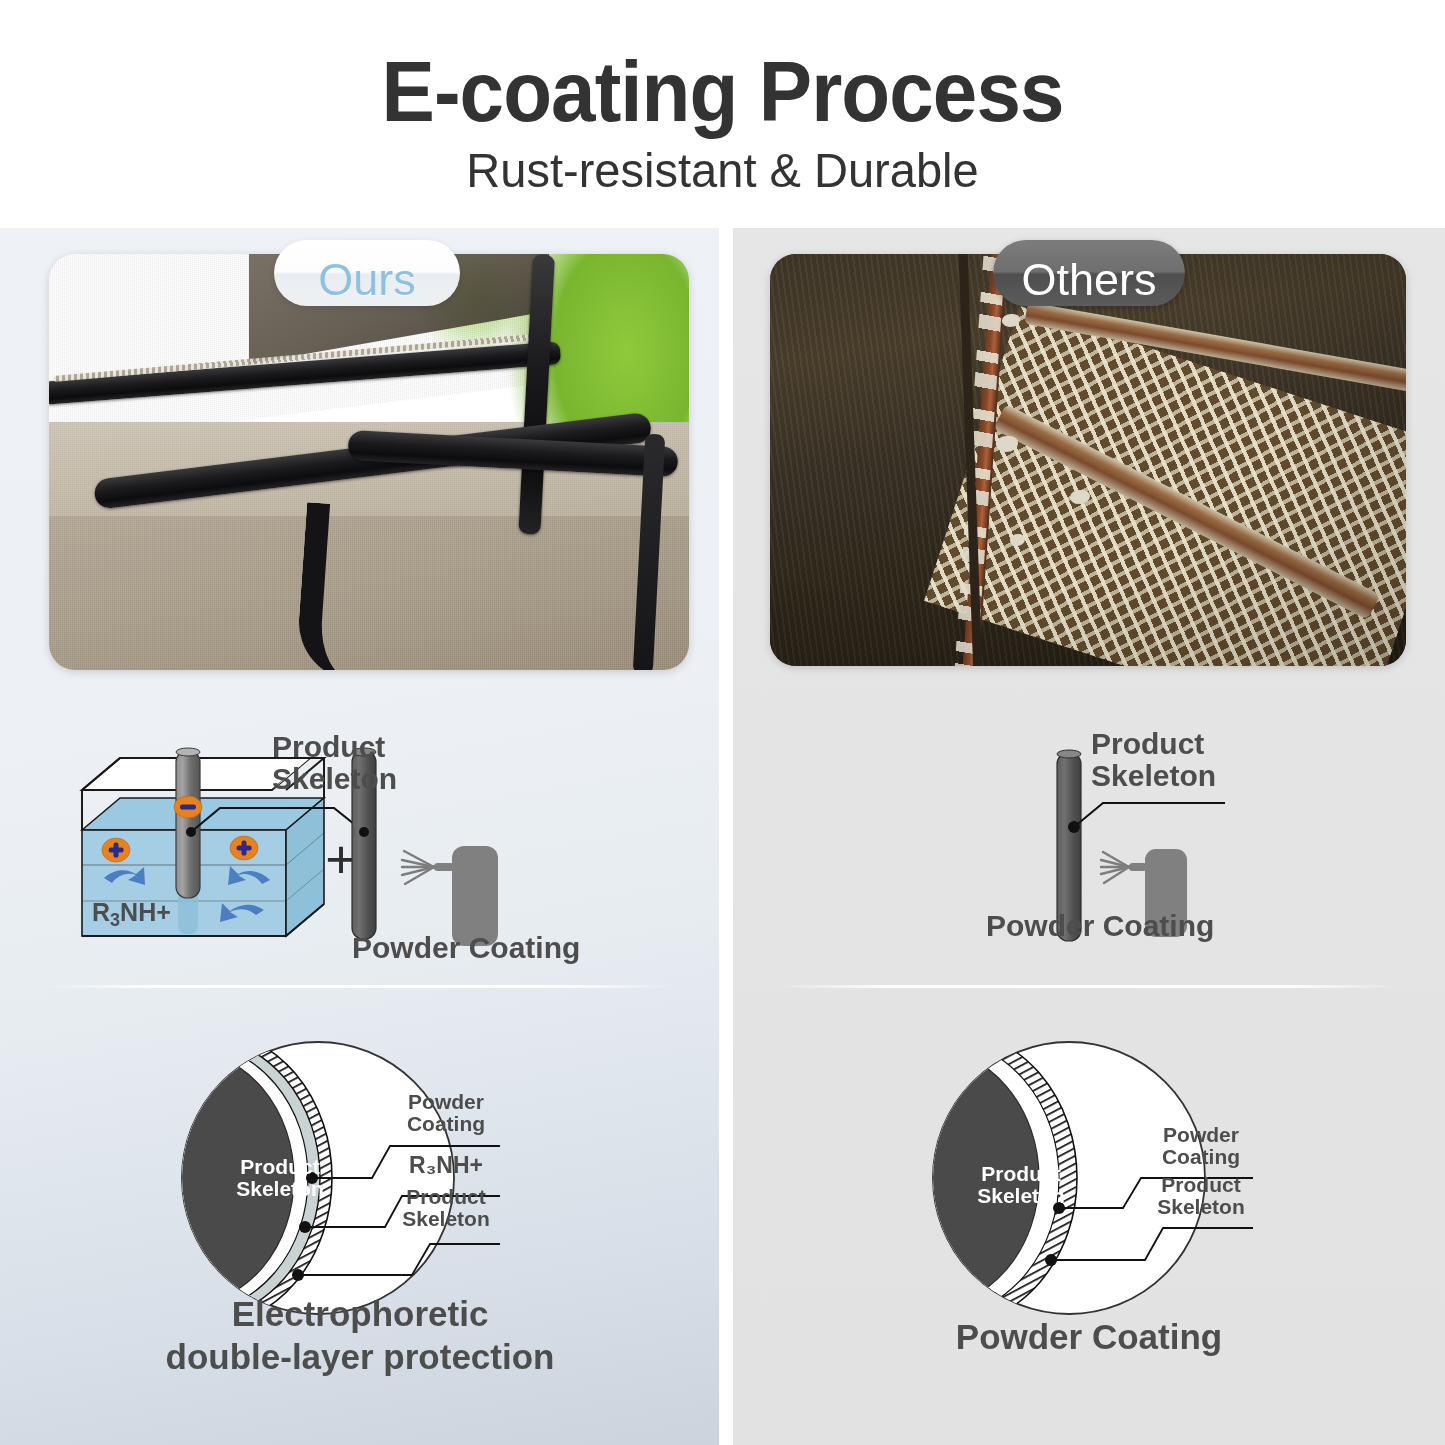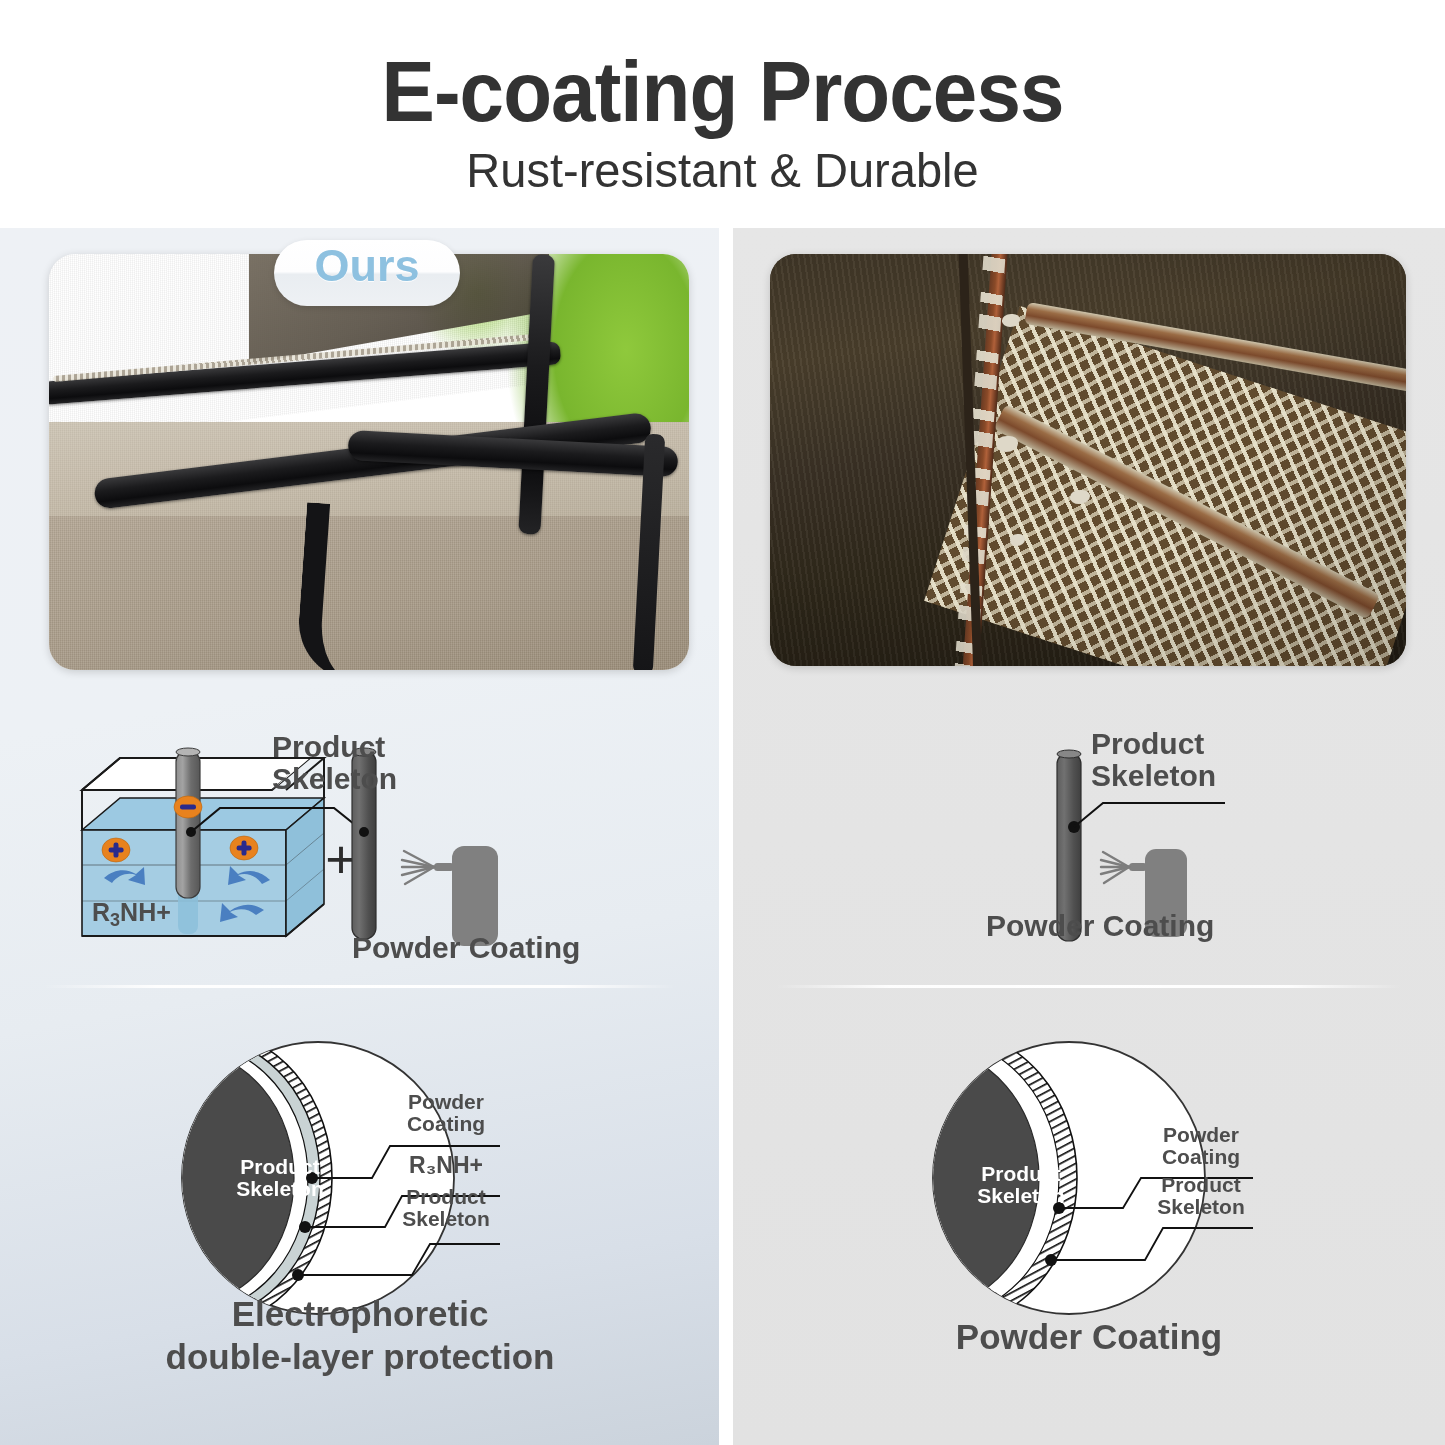--- a/index.html
+++ b/index.html
@@ -130,22 +130,22 @@
   }
   .seat-rail{
     position:absolute;
     background:linear-gradient(180deg,#cfc6ad 0%,#9a6c45 30%,#7c4a2c 60%,#b9ae94 100%);
   }
 
   
   .badge{
     position:absolute;
     border-radius:40px;
-    display:flex;align-items:flex-start;justify-content:center;
-    font-weight:bold;
+    display:flex;align-items:flex-end;justify-content:center;
+    font-weight:normal;
     letter-spacing:0px;
     z-index:8;
   }
   #badge-ours{
     left:274px;top:240px;width:186px;height:66px;
     background:linear-gradient(180deg,#ffffff 0%,#fdfdfe 48%,#e9edf1 52%,#eef1f4 100%);
     color:#8ec1e0;
     font-size:45px;
     box-shadow:0 2px 6px rgba(0,0,0,0.12);
     text-shadow:0 1px 0 rgba(255,255,255,.8);
@@ -480,14 +480,17 @@
       <div class="paint-flake" style="left:240px;top:280px;width:15px;height:12px;"></div>
       <div class="paint-flake" style="left:300px;top:236px;width:20px;height:14px;"></div>
 
       <div style="position:absolute;inset:0;background:radial-gradient(ellipse 140% 120% at 30% 40%, rgba(0,0,0,0) 35%, rgba(0,0,0,0.35) 100%);"></div>
     </div>
   </div>
 
   <div class="badge" id="badge-ours">
     <span>Ours</span>
   </div>
+  <div class="badge" id="badge-others">
+    <span>Others</span>
+  </div>
 
 </div>
 
 </body></html>

